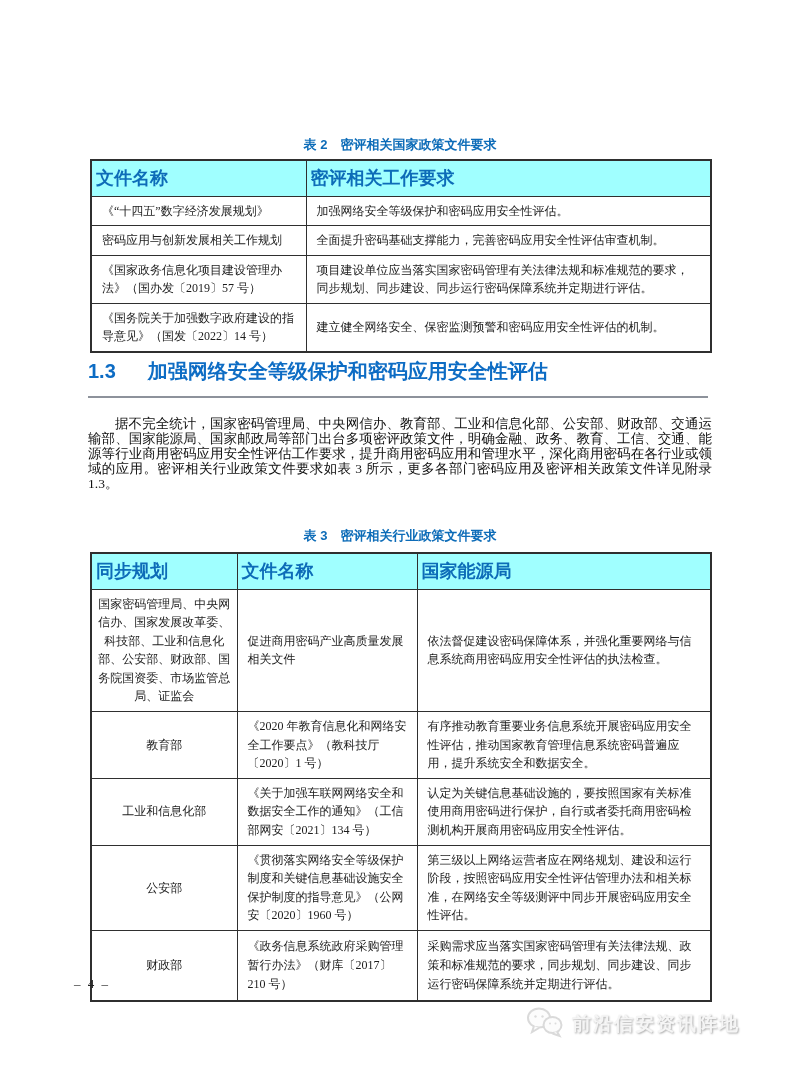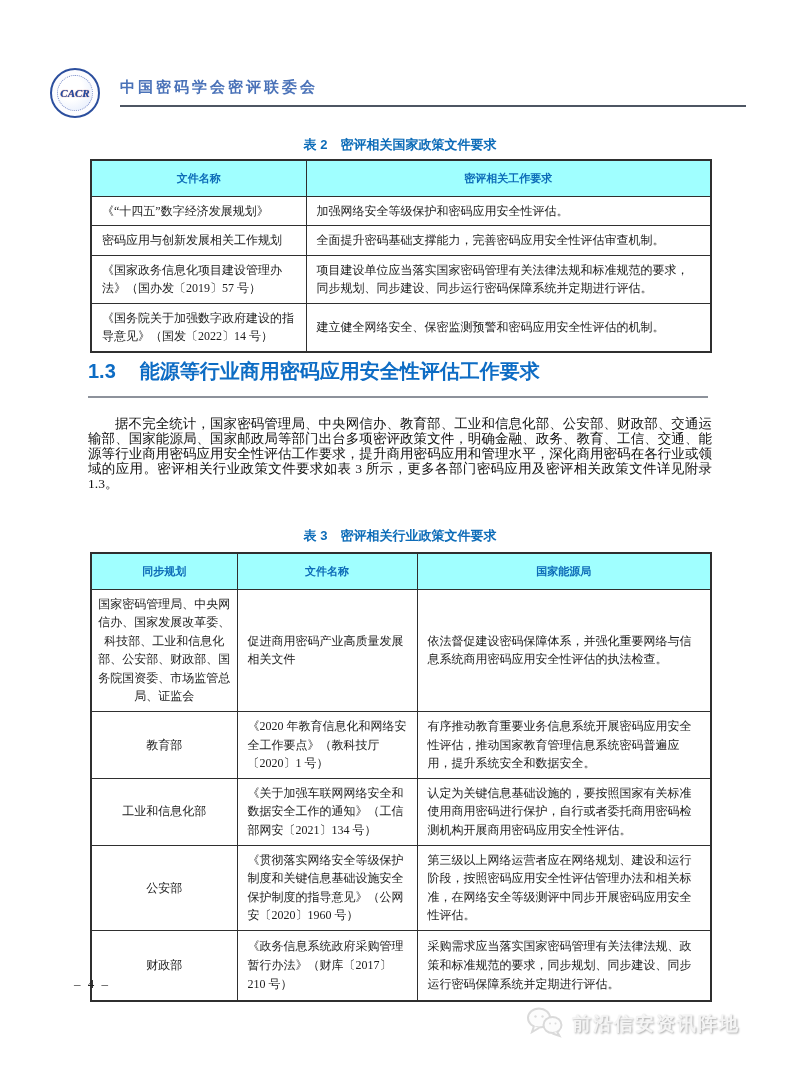--- a/index.html
+++ b/index.html
@@ -68,22 +68,22 @@
   #table2{top:159px;}
   #table3{top:552px;}
   table.doc th, table.doc td{
     border:1px solid #2f2f2f;
     box-sizing:border-box;
   }
   table.doc th{
     background:var(--table-header-bg,#a0ffff);
     color:var(--accent,#0d6cb8);
     font-family:"Liberation Sans", sans-serif;
-    font-weight:bold;font-size:11px;
-    height:36px;text-align:center;
+    font-weight:bold;font-size:18px;
+    height:36px;text-align:left;
     padding:2px 4px;
   }
   table.doc td{
     font-family:"Liberation Serif", serif;
     font-size:12px;color:#1c1c1c;
     line-height:1.55;
     padding:5px 10px;
     vertical-align:middle;
     text-align:left;
   }
@@ -100,21 +100,21 @@
   #table3 tbody tr:nth-child(5) td{height:70px;}
   
   .section{
     position:absolute;top:358px;left:88px;width:620px;
     border-bottom:2px solid #8d929b;
     padding-bottom:11px;
     font-family:"Liberation Sans", sans-serif;
     font-weight:bold;font-size:20px;
     color:#0d6cc4;
   }
-  .section .num{margin-right:24px;}
+  .section .num{margin-right:32px;}
   
   .para{
     position:absolute;top:416px;left:88px;width:624px;
     font-size:13.5px;line-height:15px;
     color:#101010;
     text-align:justify;
     text-indent:2em;
   }
   
   .page-num{
@@ -134,30 +134,20 @@
     color:#f5f5f5;
     text-shadow:1px 1px 2px #ababab, -1px -1px 1px #ffffff;
   }
   .wm-icon{margin-right:8px;opacity:.9;}
 </style>
 </head>
 <body>
 
 <div class="page">
 
-  <div class="header">
-    <div class="logo">
-      <div class="logo-inner">
-        <span class="logo-text">CACR</span>
-      </div>
-    </div>
-    <div class="header-right">
-      <span class="org-title">中国密码学会密评联委会</span>
-    </div>
-  </div>
 
   <div class="tbl-caption t2cap">表 2　密评相关国家政策文件要求</div>
 
   <table class="doc" id="table2">
     <colgroup>
         <col style="width:215px">
         <col style="width:405px">
       </colgroup>
     <thead>
         <tr>
@@ -179,21 +169,21 @@
           <td>项目建设单位应当落实国家密码管理有关法律法规和标准规范的要求，同步规划、同步建设、同步运行密码保障系统并定期进行评估。</td>
         </tr>
         <tr>
           <td>《国务院关于加强数字政府建设的指导意见》（国发〔2022〕14 号）</td>
           <td>建立健全网络安全、保密监测预警和密码应用安全性评估的机制。</td>
         </tr>
       </tbody>
   </table>
 
   <div class="section">
-    <span class="num">1.3</span><span>能源等行业商用密码应用安全性评估工作要求</span>
+    <span class="num">1.3</span><span>加强网络安全等级保护和密码应用安全性评估</span>
   </div>
 
   <div class="para">据不完全统计，国家密码管理局、中央网信办、教育部、工业和信息化部、公安部、财政部、交通运输部、国家能源局、国家邮政局等部门出台多项密评政策文件，明确金融、政务、教育、工信、交通、能源等行业商用密码应用安全性评估工作要求，提升商用密码应用和管理水平，深化商用密码在各行业或领域的应用。密评相关行业政策文件要求如表 3 所示，更多各部门密码应用及密评相关政策文件详见附录 1.3。</div>
 
   <div class="tbl-caption t3cap">表 3　密评相关行业政策文件要求</div>
 
   <table class="doc" id="table3">
     <colgroup>
         <col style="width:146px">
         <col style="width:180px">

